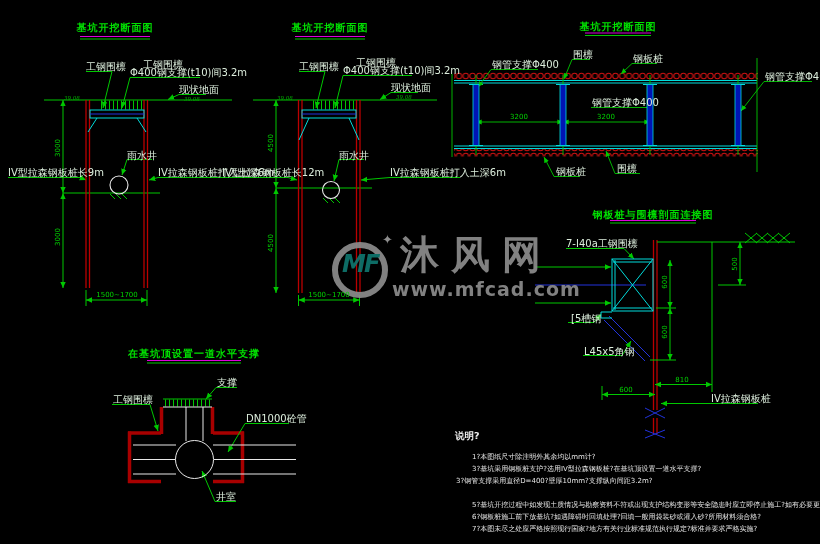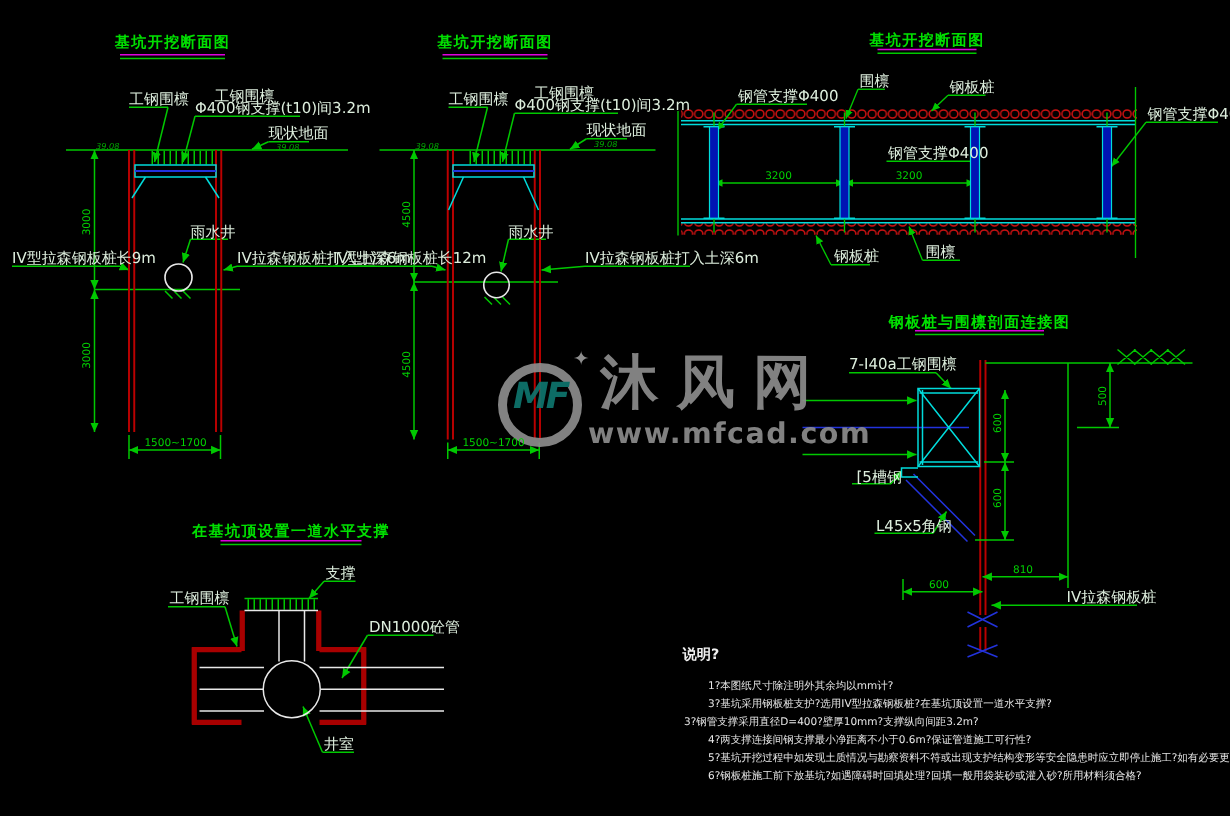--- a/index.html
+++ b/index.html
@@ -332,17 +332,17 @@
   <div class="title" style="left:194px;top:347px">在基坑顶设置一道水平支撑</div>
   <div class="lbl" style="left:217px;top:379px">支撑</div>
   <div class="lbl" style="left:113px;top:396px">工钢围檩</div>
   <div class="lbl" style="left:246px;top:415px">DN1000砼管</div>
   <div class="lbl" style="left:216px;top:493px">井室</div>
 
   <div class="note-head" style="left:455px;top:430px">说明?</div>
   <div class="note" style="left:472px;top:452px">1?本图纸尺寸除注明外其余均以mm计?</div>
   <div class="note" style="left:472px;top:464px">3?基坑采用钢板桩支护?选用IV型拉森钢板桩?在基坑顶设置一道水平支撑?</div>
   <div class="note" style="left:456px;top:476px">3?钢管支撑采用直径D=400?壁厚10mm?支撑纵向间距3.2m?</div>
-  <div class="note" style="left:472px;top:488px">4?两支撑连接间钢支撑最小净距离不小于0.6m?保证管道施工可行性?</div>
   <div class="note" style="left:472px;top:500px">5?基坑开挖过程中如发现土质情况与勘察资料不符或出现支护结构变形等安全隐患时应立即停止施工?如有必要更改支护设计时及时处理?</div>
   <div class="note" style="left:472px;top:512px">6?钢板桩施工前下放基坑?如遇障碍时回填处理?回填一般用袋装砂或灌入砂?所用材料须合格?</div>
+  <div class="note" style="left:472px;top:524px">7?本图未尽之处应严格按照现行国家?地方有关行业标准规范执行规定?标准并要求严格实施?</div>
 
 </div>
 
 </body></html>

